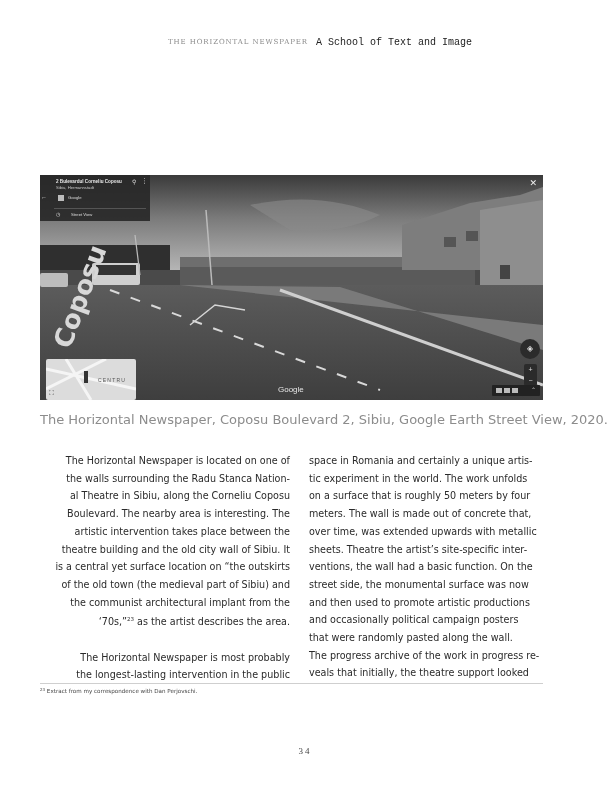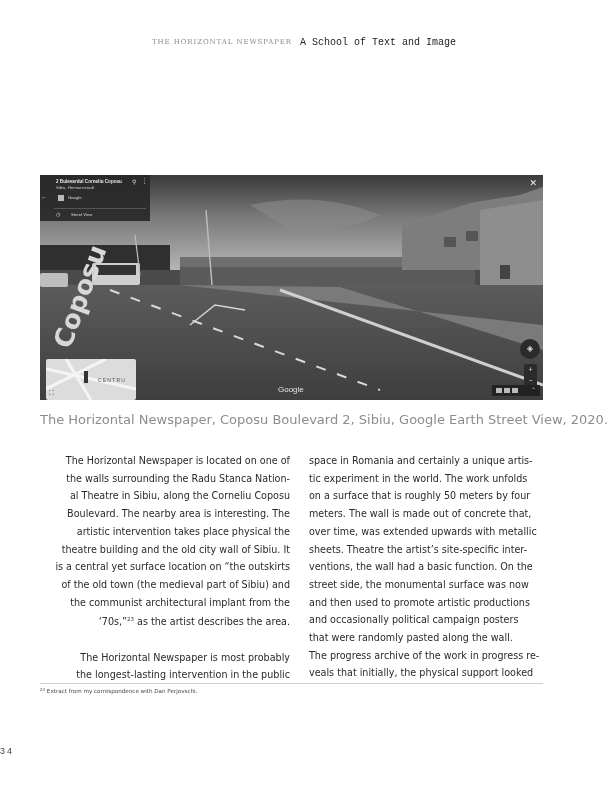--- a/index.html
+++ b/index.html
@@ -1,18 +1,18 @@
 <!DOCTYPE html>
 <html><head>
 <meta charset="utf-8">
 <style>
   html, body { margin: 0; padding: 0; background: #ffffff; }
   body { width: 610px; height: 796px; position: relative; overflow: hidden; font-family: "DejaVu Sans", sans-serif; }
 
-  .running-head { position: absolute; top: 38px; left: 0; width: 501px; height: 14px; padding-left: 20px; }
+  .running-head { position: absolute; top: 38px; left: 16px; width: 501px; height: 14px; padding-left: 20px; }
   .rh-left { position: absolute; left: 152px; top: 0; font-family: "DejaVu Serif", serif; font-size: 7px; letter-spacing: 0.9px; color: #8a8a8a; text-transform: uppercase; white-space: nowrap; }
   .rh-right { position: absolute; left: 300px; top: -1px; font-family: Liberation Mono, monospace; font-size: 10px; color: #222; white-space: nowrap; }
 
   .figure { position: absolute; left: 40px; top: 175px; width: 503px; height: 225px; overflow: hidden; background: #4a4a4a; }
   .figure svg { display: block; }
 
   .sv-panel { position: absolute; left: 0; top: 0; width: 110px; height: 46px; background: rgba(40,40,40,0.92); color: #e8e8e8; font-family: "Liberation Sans", sans-serif; }
   .sv-title { position: absolute; left: 16px; top: 4px; font-size: 4.6px; font-weight: bold; white-space: nowrap; }
   .sv-sub { position: absolute; left: 16px; top: 10px; font-size: 4.2px; color: #c8c8c8; white-space: nowrap; }
   .sv-pin { position: absolute; left: 92px; top: 3px; font-size: 6px; color: #ddd; }
@@ -41,21 +41,21 @@
   .col-left { left: 40px; text-align: right; }
   .col-right { left: 300px; margin-left: 9px; }
   .line { display: block; white-space: nowrap; }
   .gap { display: block; height: 17.7px; }
   sup { font-size: 5.5px; vertical-align: 4px; }
 
   .fn-rule { position: absolute; left: 40px; top: 683px; width: 503px; height: 1px; background: #cfcfcf; }
   .footnote { position: absolute; left: 40px; top: 687px; font-size: 5.6px; color: #444; white-space: nowrap; font-family: "DejaVu Sans", sans-serif; }
   .footnote sup { font-size: 4px; vertical-align: 2px; }
 
-  .page-number { position: absolute; left: 0; width: 610px; top: 746px; font-size: 9px; letter-spacing: 2px; color: #444; font-family: Liberation Sans, sans-serif; }
+  .page-number { position: absolute; left: 0; width: 610px; top: 746px; text-align: center; font-size: 9px; letter-spacing: 2px; color: #444; font-family: Liberation Serif, serif; }
 </style>
 </head>
 <body>
 
 <div class="running-head">
   <span class="rh-left">The Horizontal Newspaper</span>
   <span class="rh-right">A School of Text and Image</span>
 </div>
 
 <div class="figure">
@@ -133,21 +133,21 @@
   </div>
 </div>
 
 <div class="caption">The Horizontal Newspaper, Coposu Boulevard 2, Sibiu, Google Earth Street View, 2020.</div>
 
 <div class="col col-left">
   <span class="line">The Horizontal Newspaper is located on one of</span>
   <span class="line">the walls surrounding the Radu Stanca Nation-</span>
   <span class="line">al Theatre in Sibiu, along the Corneliu Coposu</span>
   <span class="line">Boulevard. The nearby area is interesting. The</span>
-  <span class="line">artistic intervention takes place physical the</span>
+  <span class="line">artistic intervention takes place between the</span>
   <span class="line">theatre building and the old city wall of Sibiu. It</span>
   <span class="line">is a central yet surface location on “the outskirts</span>
   <span class="line">of the old town (the medieval part of Sibiu) and</span>
   <span class="line">the communist architectural implant from the</span>
   <span class="line"><span>‘70s,”</span><sup>23</sup><span> as the artist describes the area.</span></span>
   <span class="gap"></span>
   <span class="line">The Horizontal Newspaper is most probably</span>
   <span class="line">the longest-lasting intervention in the public</span>
 </div>
 
@@ -157,19 +157,19 @@
   <span class="line">on a surface that is roughly 50 meters by four</span>
   <span class="line">meters. The wall is made out of concrete that,</span>
   <span class="line">over time, was extended upwards with metallic</span>
   <span class="line">sheets. Theatre the artist’s site-specific inter-</span>
   <span class="line">ventions, the wall had a basic function. On the</span>
   <span class="line">street side, the monumental surface was now</span>
   <span class="line">and then used to promote artistic productions</span>
   <span class="line">and occasionally political campaign posters</span>
   <span class="line">that were randomly pasted along the wall.</span>
   <span class="line">The progress archive of the work in progress re-</span>
-  <span class="line">veals that initially, the physical support looked</span>
+  <span class="line">veals that initially, the theatre support looked</span>
 </div>
 
 <div class="fn-rule"></div>
 <div class="footnote"><sup>23</sup><span> Extract from my correspondence with Dan Perjovschi.</span></div>
 
 <div class="page-number">34</div>
 
 </body></html>

